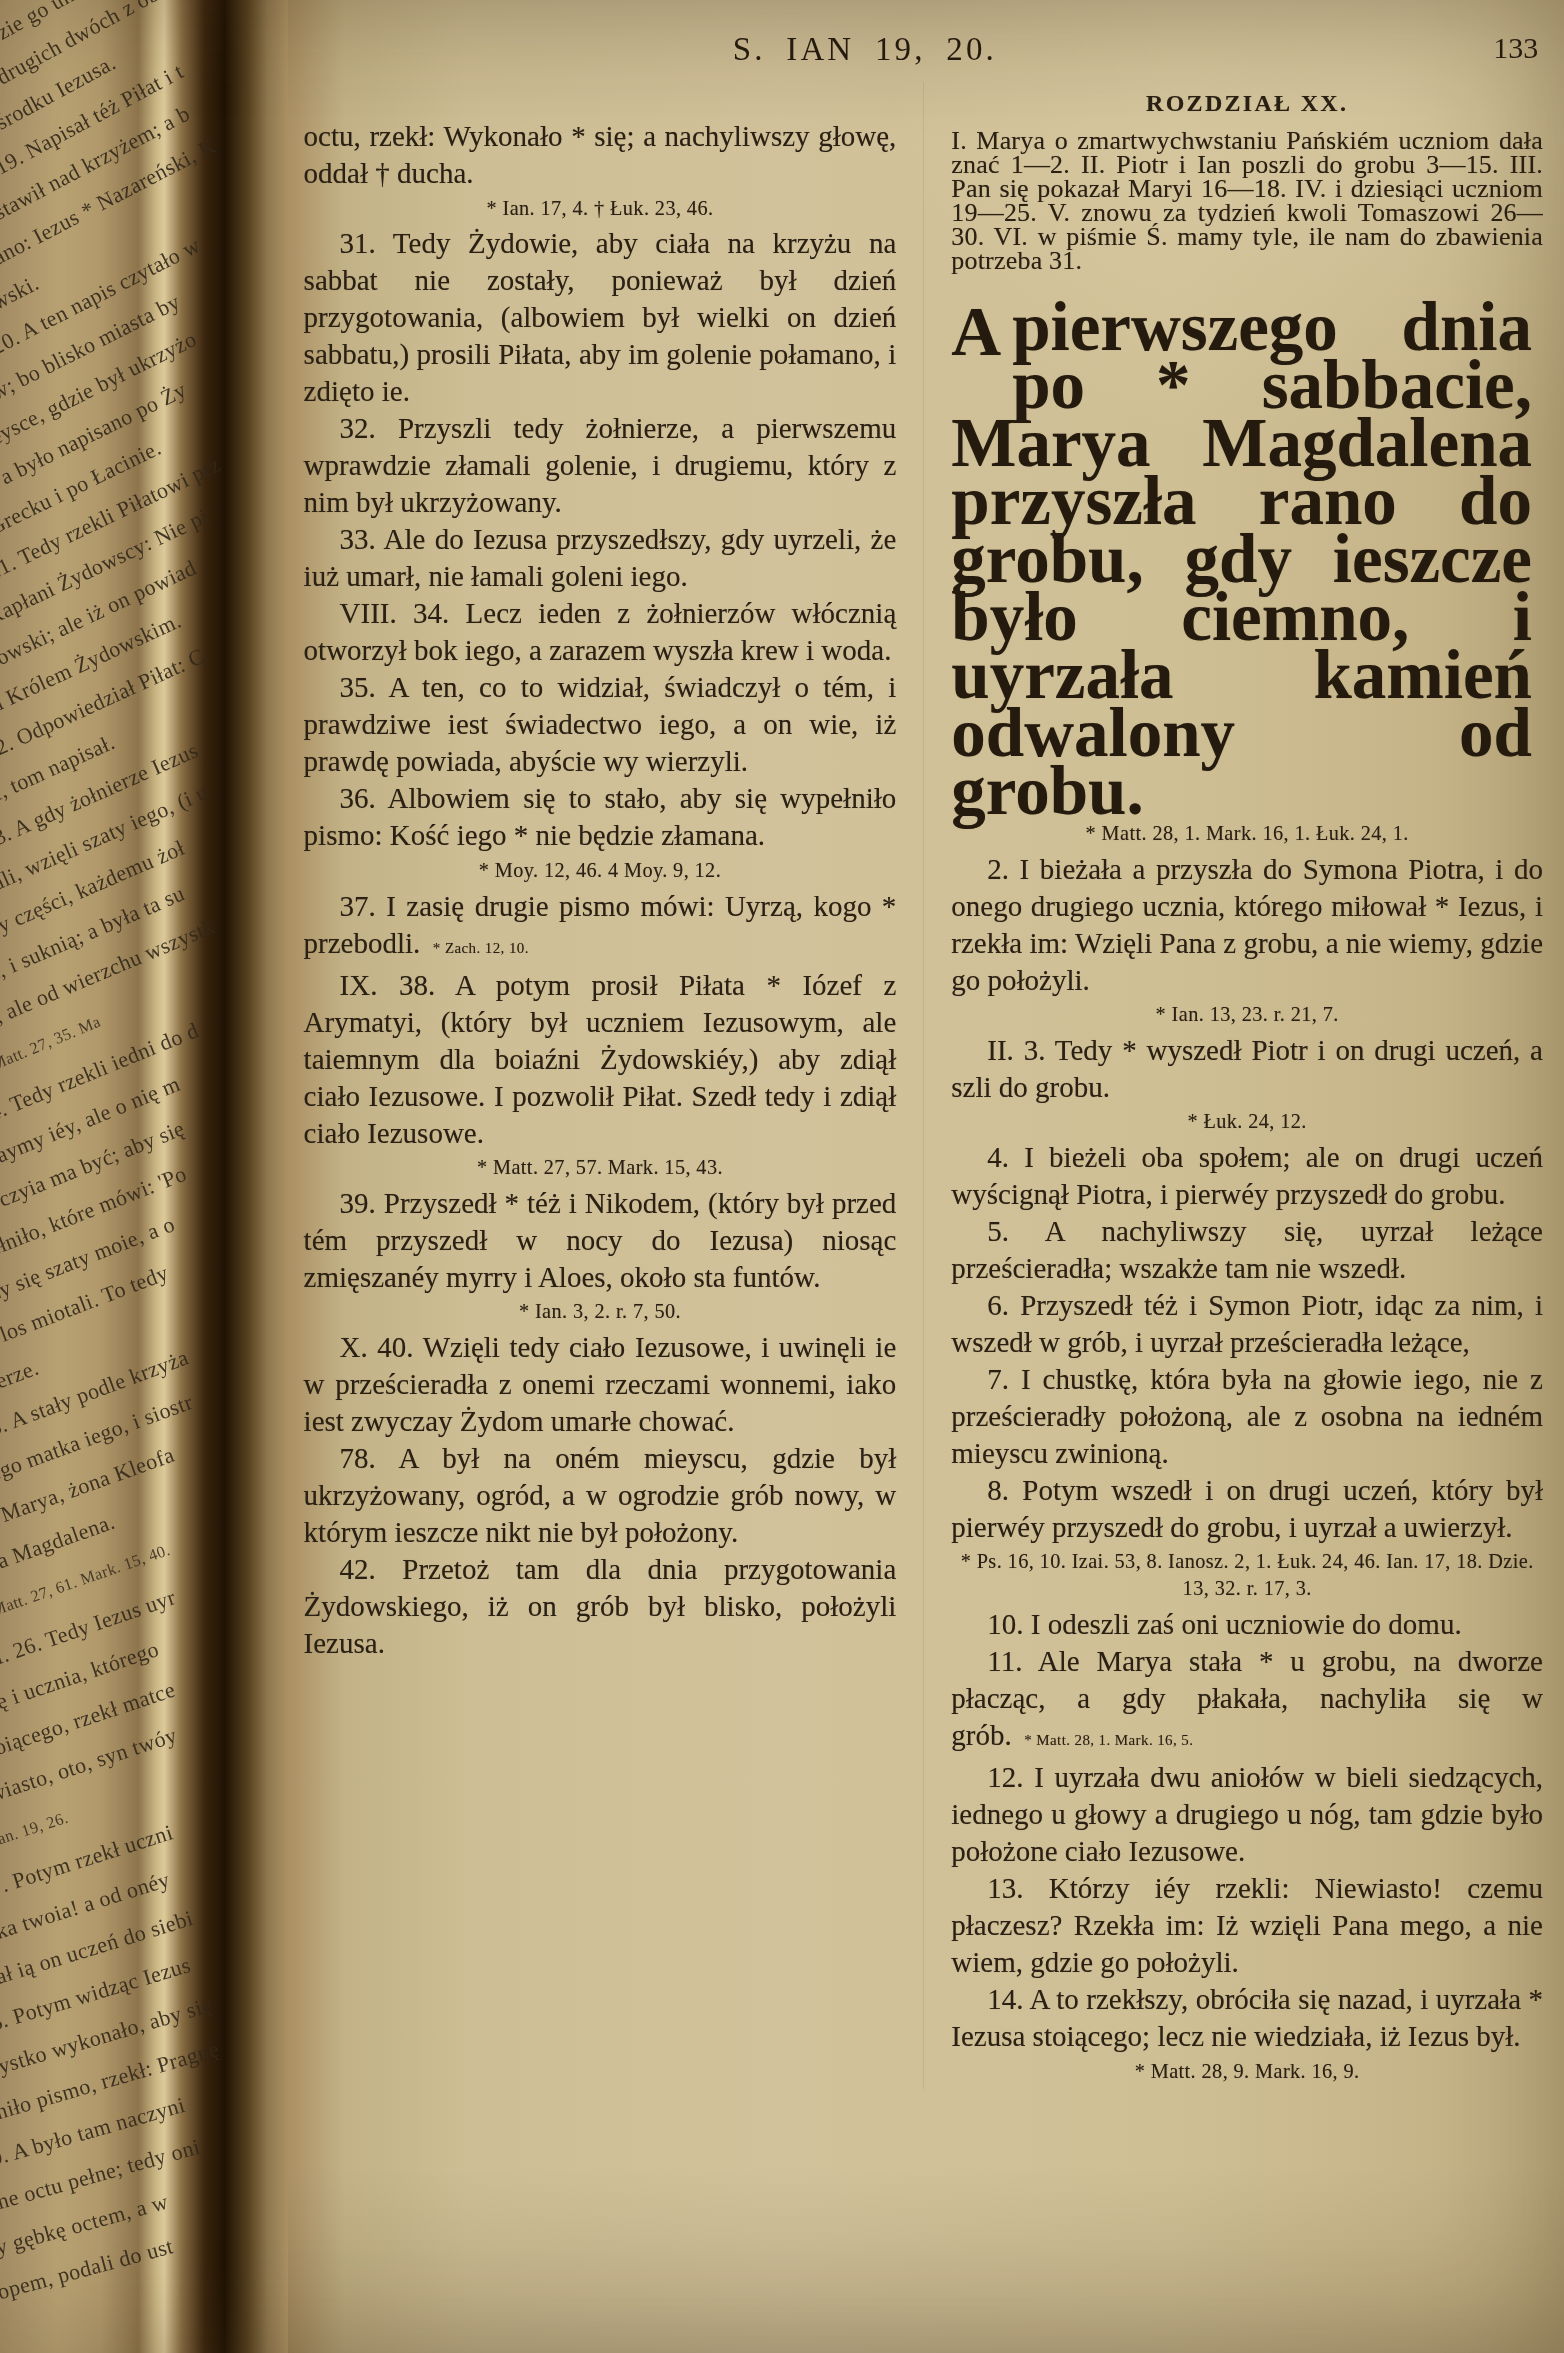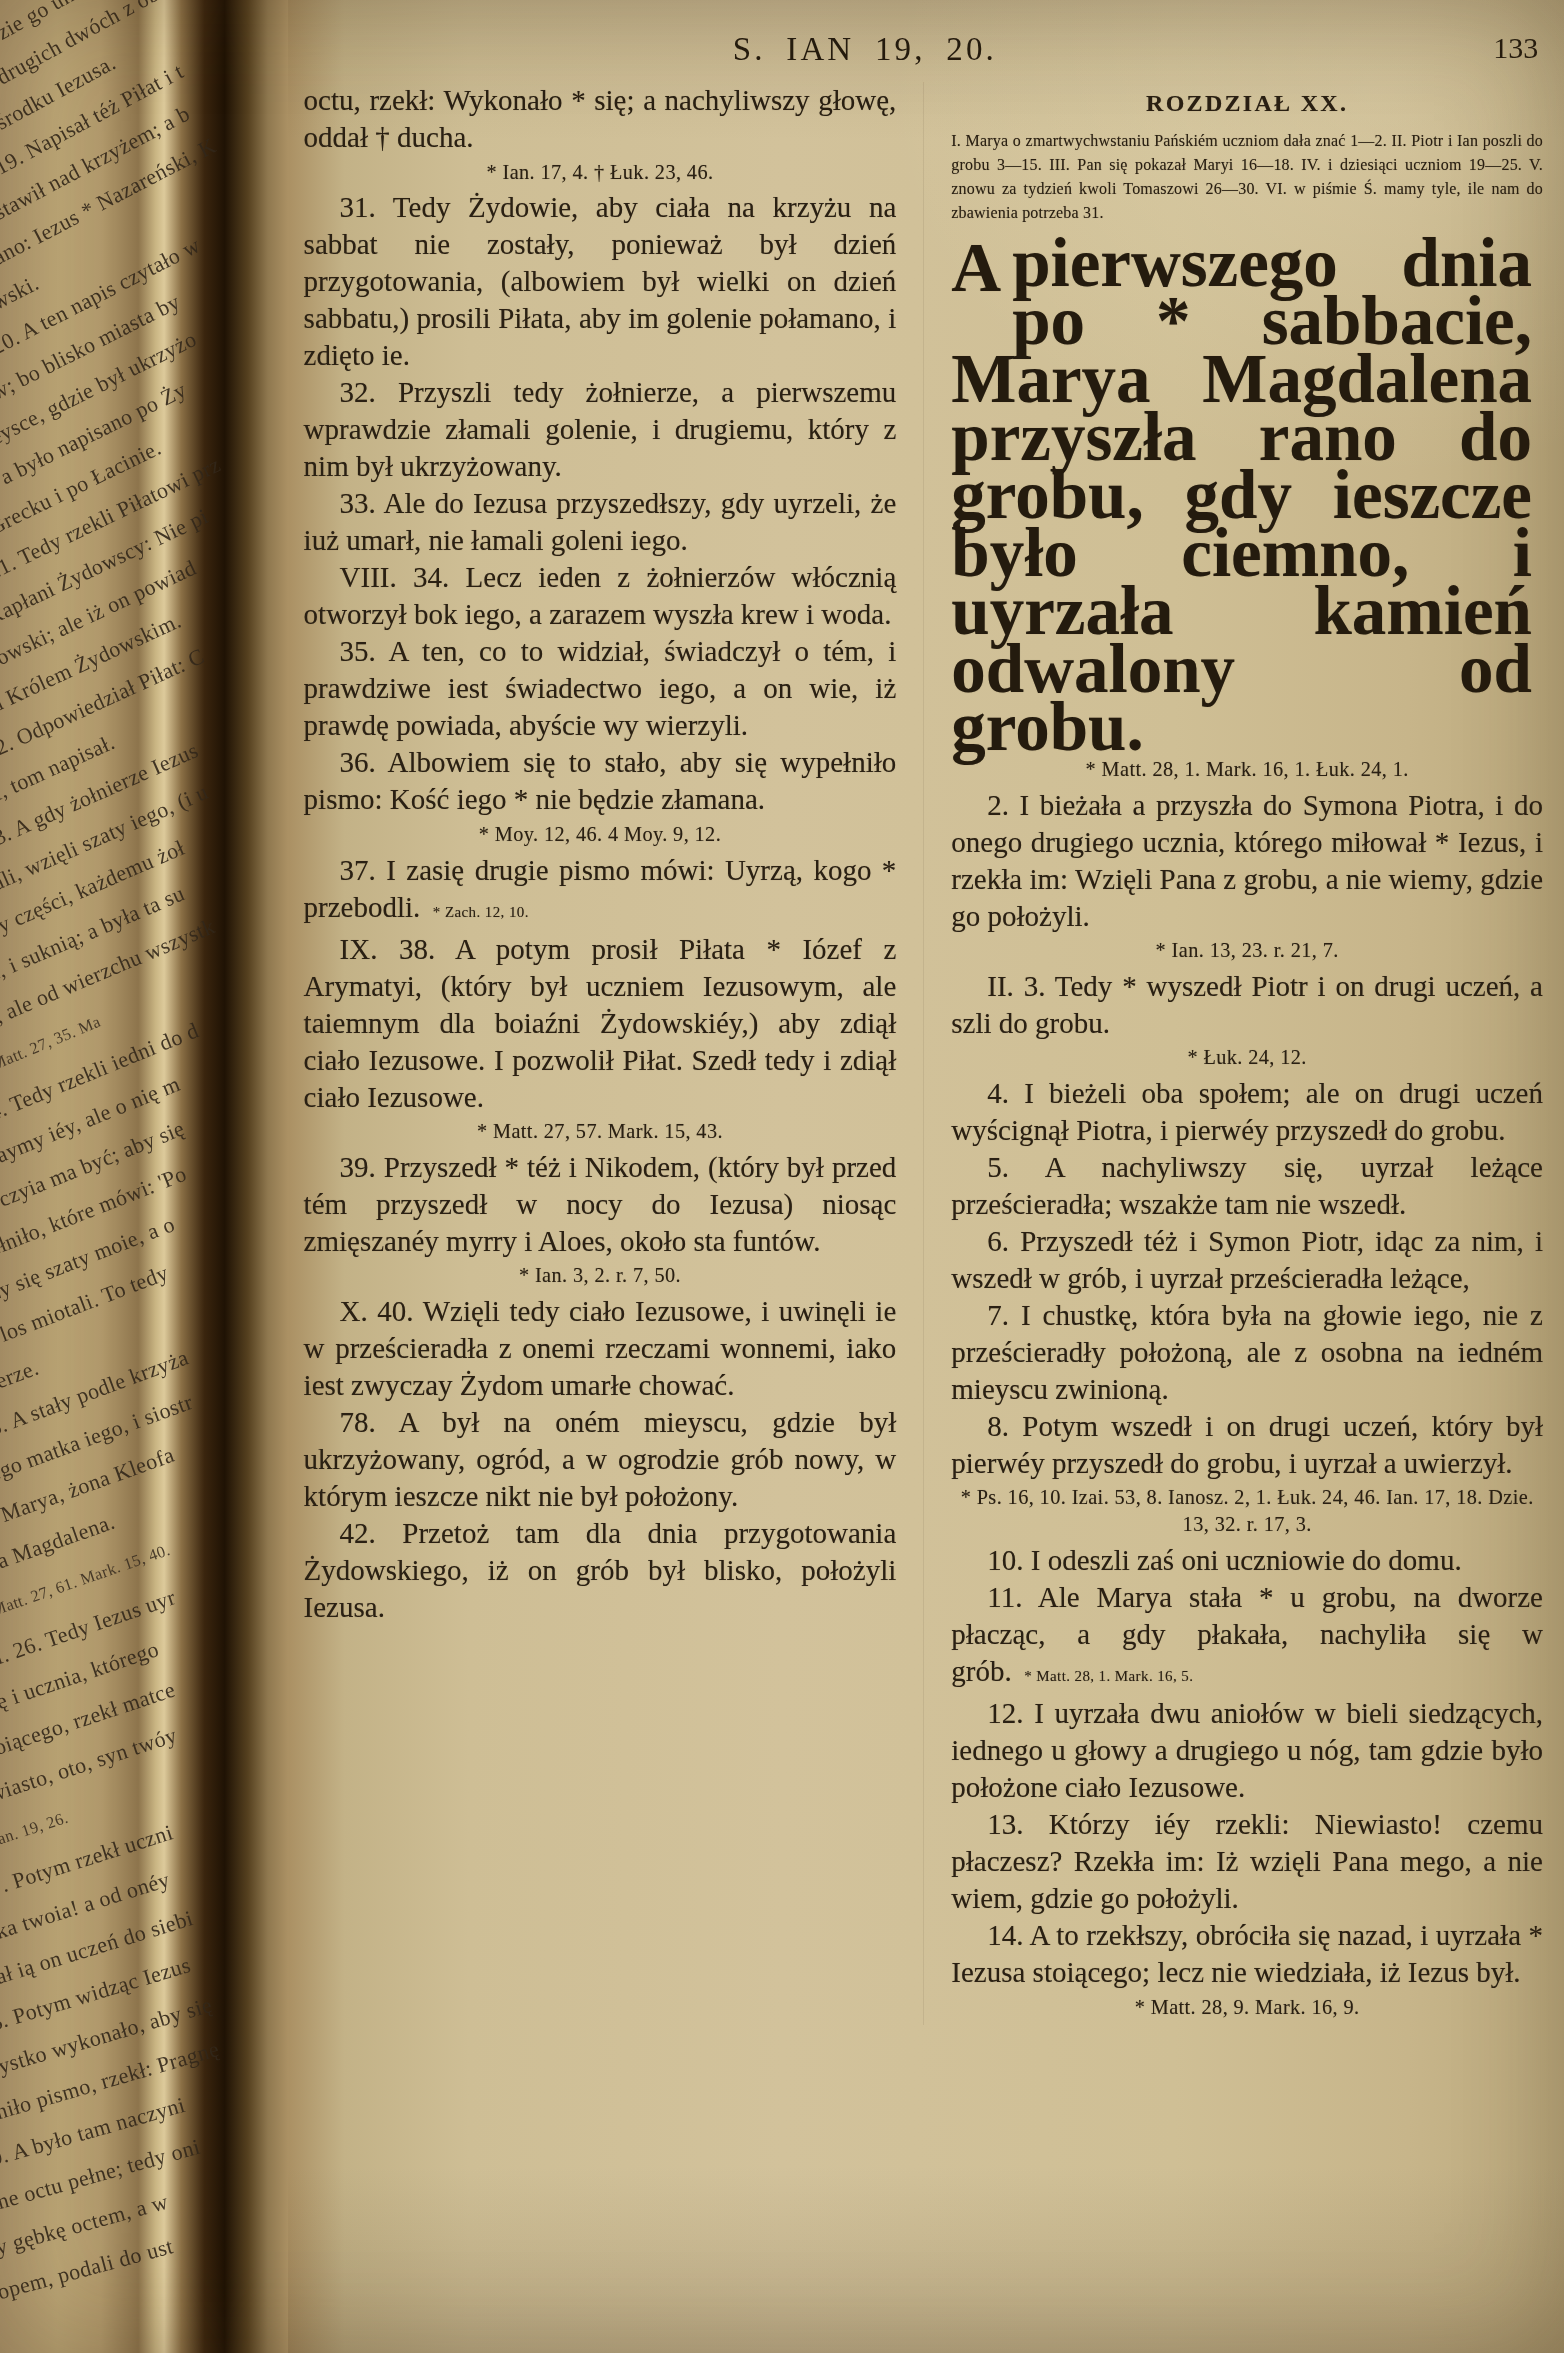--- a/index.html
+++ b/index.html
@@ -35,38 +35,38 @@
   
   .content{position:absolute;left:288px;top:0;right:0;bottom:0;padding:31px 22px 0 15.6px;}
   .header{position:relative;height:45px;}
   .running-head{
     position:absolute;left:0;right:117px;text-align:center;
     font-size:33px;letter-spacing:3.1px;word-spacing:9.4px;color:#241b0e;
   }
   .page-number{position:absolute;right:4.7px;top:0;font-size:30px;color:#241b0e;}
   .columns{display:flex;margin-top:6.3px;}
   .col{width:50%;box-sizing:border-box;}
-  .col-left{padding-right:27px;}
+  .col-left{padding-right:27px;margin-top:36px;}
   .col-right{padding-left:27px;border-left:1.6px solid rgba(80,60,35,0.10);}
   
   .blk{margin:0;text-align:justify;font-size:29px;line-height:37px;
        text-shadow:0 0 0.8px rgba(40,30,15,0.35);}
   .blk.verse{text-indent:36px;}
   .blk.continuation{text-indent:0;}
   .blk.reference{
     text-align:center;font-size:20.3px;line-height:27px;text-indent:0;
     padding:2.3px 0 3.9px;letter-spacing:0.4px;
   }
   .blk.heading{
     text-align:center;font-size:24px;line-height:39px;font-weight:bold;
     letter-spacing:2.3px;text-indent:0;margin:1.6px 0 6.3px;
   }
   .blk.summary{
-    font-size:16px;line-height:24px;text-align:justify;text-indent:0;
-    margin-bottom:4px;letter-spacing:0.2px;
+    font-size:26px;line-height:24px;text-align:justify;text-indent:0;
+    margin-bottom:20px;letter-spacing:0.2px;
   }
   .dropcap{
     float:left;font-size:69px;line-height:58px;padding:4.7px 11px 0 0;
     font-weight:bold;color:#241b0e;
   }
   .inline-ref{font-size:15px;letter-spacing:0.4px;padding-left:12.5px;white-space:nowrap;}
 </style>
 </head>
 <body>
 

